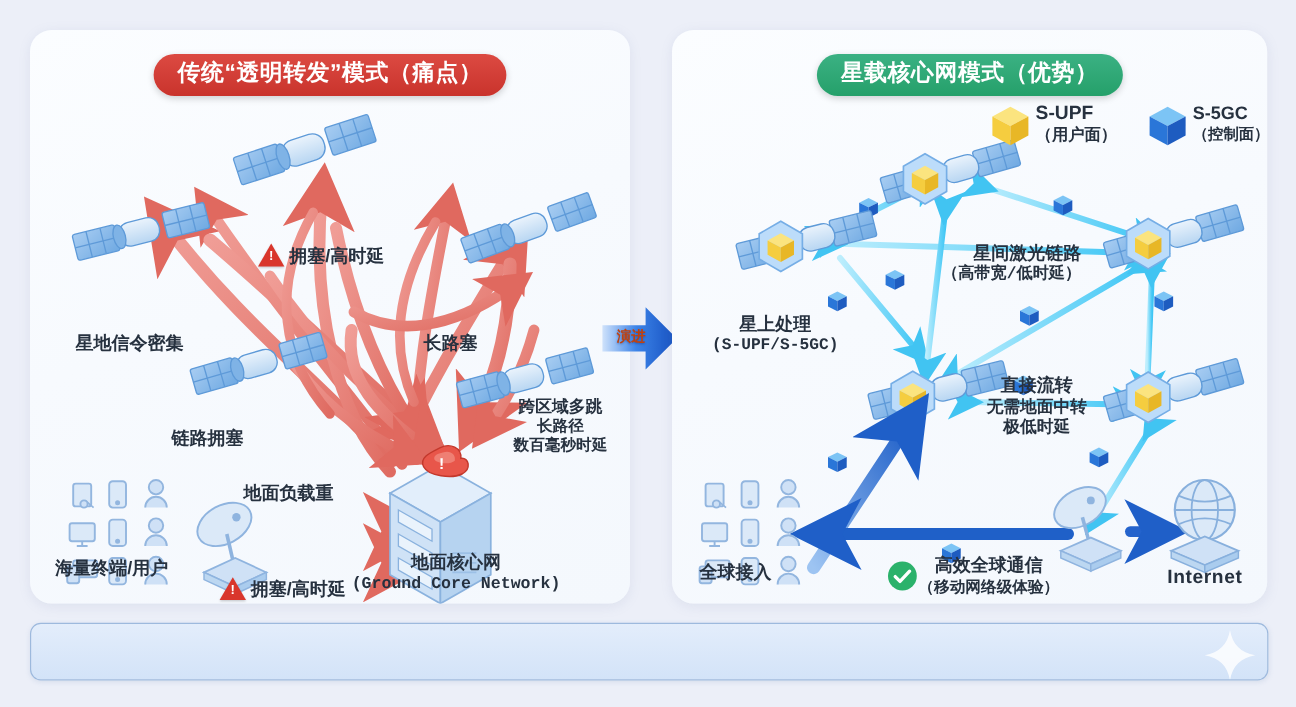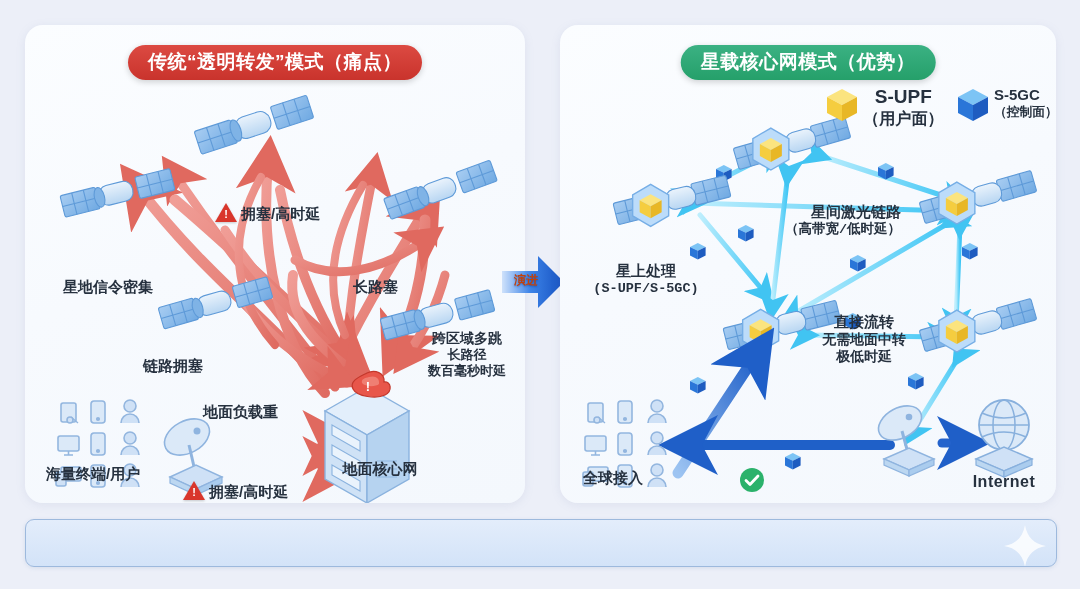--- a/index.html
+++ b/index.html
@@ -283,20 +283,21 @@
 
     <div class="lbl" style="left:178px;top:378px;font-size:15px;">地面负载重</div>
 
     <div class="warn" style="left:158px;top:456px;"></div>
     <div class="lbl" style="left:184px;top:458px;font-size:15px;">拥塞/高时延</div>
 
     <div class="lbl" style="left:21px;top:440px;font-size:15px;">海量终端/用户</div>
 
     <div class="lbl ctr" style="left:355px;top:435px;font-size:15px;">
       <span>地面核心网</span>
+      <span class="sub" style="font-size:.92em;">(Ground Core Network)</span>
     </div>
   </div>
 
   <div id="evolve">
     <svg class="ar" viewBox="0 0 62 58">
       <defs>
         <linearGradient id="evg" x1="0" y1="0" x2="1" y2="0">
           <stop offset="0" stop-color="#cfe2fb"></stop>
             <stop offset=".45" stop-color="#3d84e8"></stop>
             <stop offset="1" stop-color="#1550c0"></stop>
@@ -586,21 +587,21 @@
 
     <div class="badge" id="badge-right">星载核心网模式（优势）</div>
 
     <div style="position:absolute;left:267px;top:63px;width:30px;height:30px;">
       <svg viewBox="0 0 30 34">
           <path d="M0,9 l15,-8 15,8 -15,8 Z" fill="#fbe47f"></path>
           <path d="M0,9 v16 l15,8 v-16 Z" fill="#f5cd3f"></path>
           <path d="M30,9 v16 l-15,8 v-16 Z" fill="#e8b726"></path>
         </svg>
     </div>
-    <div class="lbl" style="left:303px;top:60px;font-size:19px;line-height:1.3;text-align:center;">
+    <div class="lbl" style="left:303px;top:60px;font-size:16px;line-height:1.3;">
       <span>S-UPF</span>
       <span class="sub" style="font-size:.85em;">（用户面）</span>
     </div>
 
     <div style="position:absolute;left:398px;top:63px;width:30px;height:30px;">
       <svg viewBox="0 0 30 34">
           <path d="M0,9 l15,-8 15,8 -15,8 Z" fill="#7cc4f5"></path>
           <path d="M0,9 v16 l15,8 v-16 Z" fill="#2a76d8"></path>
           <path d="M30,9 v16 l-15,8 v-16 Z" fill="#1e5cc0"></path>
         </svg>
@@ -621,20 +622,24 @@
     </div>
 
     <div class="lbl ctr" style="left:304px;top:288px;font-size:15px;">
       <span>直接流转</span>
       <span class="sub">无需地面中转</span>
       <span class="sub">极低时延</span>
     </div>
 
     <div class="lbl" style="left:23px;top:444px;font-size:15px;">全球接入</div>
 
+    <div class="lbl ctr" style="left:264px;top:438px;font-size:15px;">
+      <span>高效全球通信</span>
+      <span class="sub" style="font-size:.87em;">（移动网络级体验）</span>
+    </div>
 
     <div class="lbl ctr" style="left:444px;top:447px;font-size:16px;letter-spacing:.5px;">Internet</div>
   </div>
 
   <div id="banner">
     <svg id="sparkle" viewBox="0 0 42 42">
       <path d="M21,0 C23,12 30,19 42,21 C30,23 23,30 21,42 C19,30 12,23 0,21 C12,19 19,12 21,0 Z" fill="#ffffff" opacity=".85"></path>
     </svg>
   </div>
 

